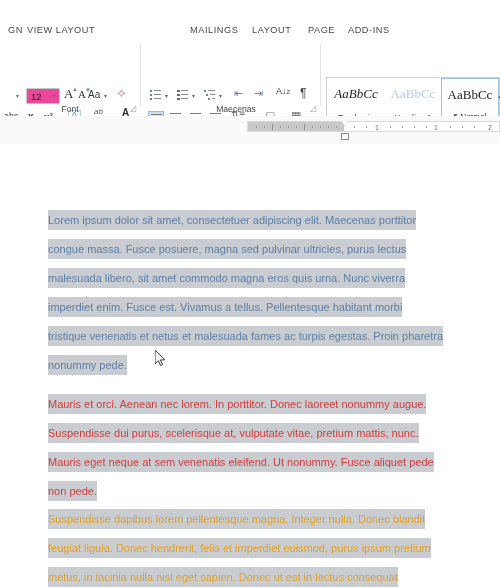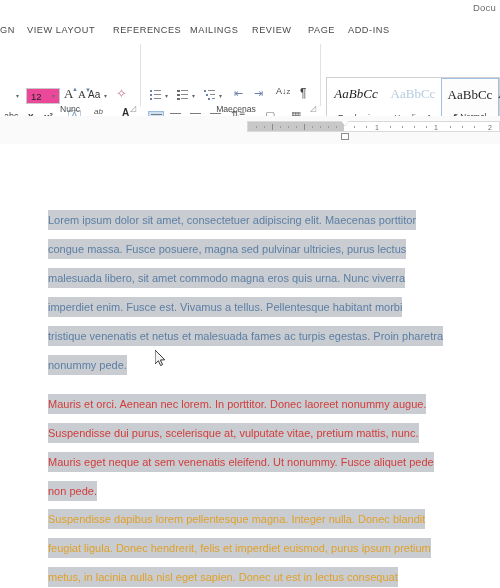--- a/index.html
+++ b/index.html
@@ -141,30 +141,26 @@
 
   .sel-blue{color:#5c7ea5;}
   .sel-red{color:#d23c3c;}
   .sel-orange{color:#e0a02b;}
 </style>
 </head>
 <body>
 
 <div class="app">
 
-  <div class="titlebar">
-    <div class="title-text">Docu</div>
-  </div>
 
   <div class="tabbar">
-    <div class="tab" style="left:0px">GN</div>
+    <div class="tab" style="left:8px">GN</div>
     <div class="tab" style="left:27px">VIEW LAYOUT</div>
-    <div class="tab" style="left:113px">REFERENCES</div>
     <div class="tab" style="left:190px">MAILINGS</div>
-    <div class="tab" style="left:252px">REVIEW</div>
+    <div class="tab" style="left:252px">LAYOUT</div>
     <div class="tab" style="left:308px">PAGE</div>
     <div class="tab" style="left:348px">ADD-INS</div>
   </div>
 
   <div class="ribbon">
 
     <div class="grp-sep" style="left:140px"></div>
 
     <div class="carat" style="left:16px;top:53px">▾</div>
     <div class="fontsize-box">12</div>
@@ -189,21 +185,21 @@
 
     <div class="ic" style="left:94px;top:68px;font-size:8px;font-style:italic">
       <span style="color:#555">ab</span>
       <span style="display:block;width:15px;height:4px;background:#f2e61f;margin-top:1px"></span>
     </div>
     <div class="carat" style="left:112px;top:76px">▾</div>
 
     <div class="ic" style="left:122px;top:68px;font-size:10px;font-weight:bold;color:#2f2f2f">A</div>
     <div class="carat" style="left:132px;top:76px">▾</div>
 
-    <div class="grp-label" style="left:40px;width:60px">Nunc</div>
+    <div class="grp-label" style="left:40px;width:60px">Font</div>
     <div class="grp-dialog" style="left:130px">◿</div>
 
     <div class="grp-sep" style="left:320px"></div>
 
     <div class="listicon" style="left:150px;top:49px">
       <i style="top:1px"></i>
         <b style="top:1px"></b>
       <i style="top:5px"></i>
         <b style="top:5px"></b>
       <i style="top:9px"></i>

